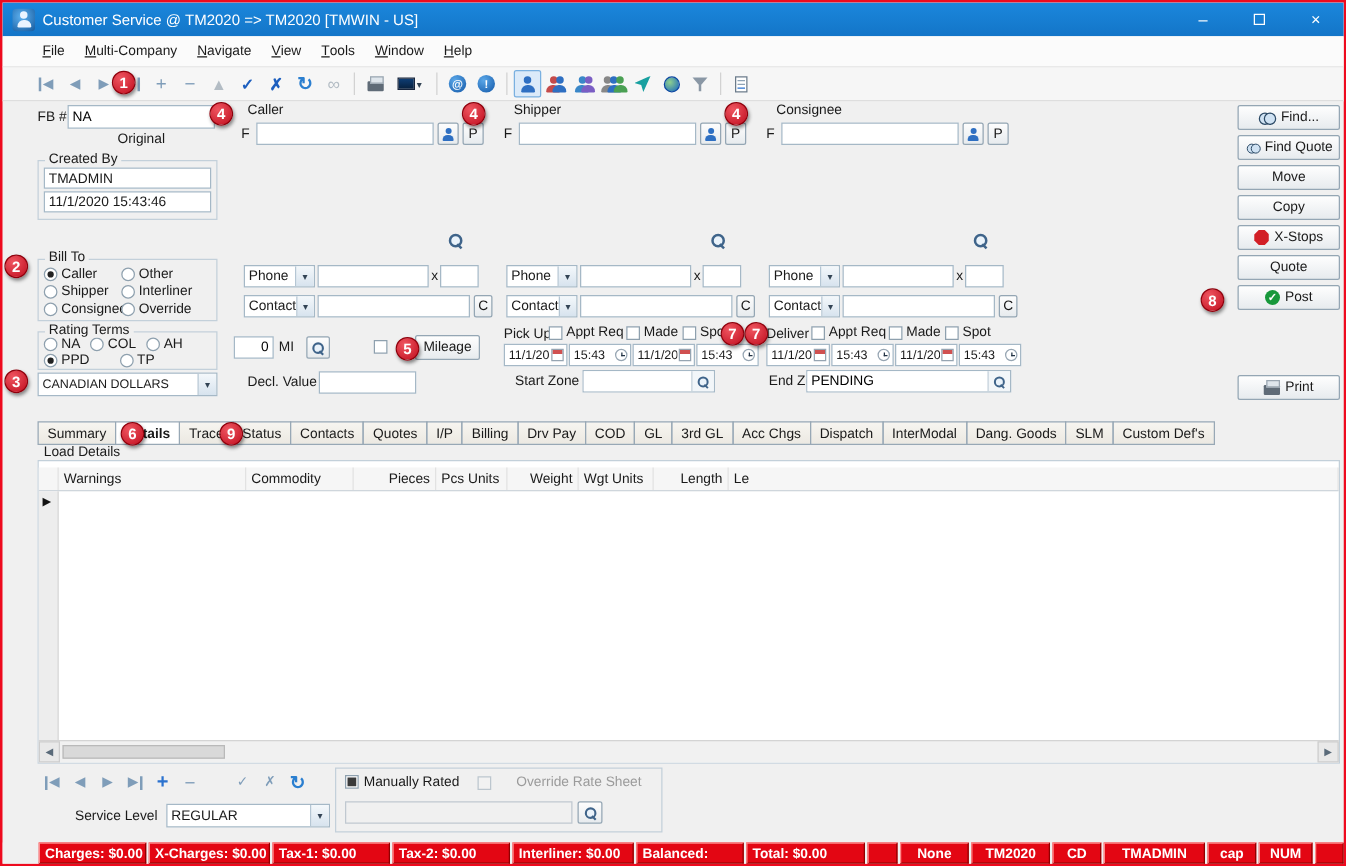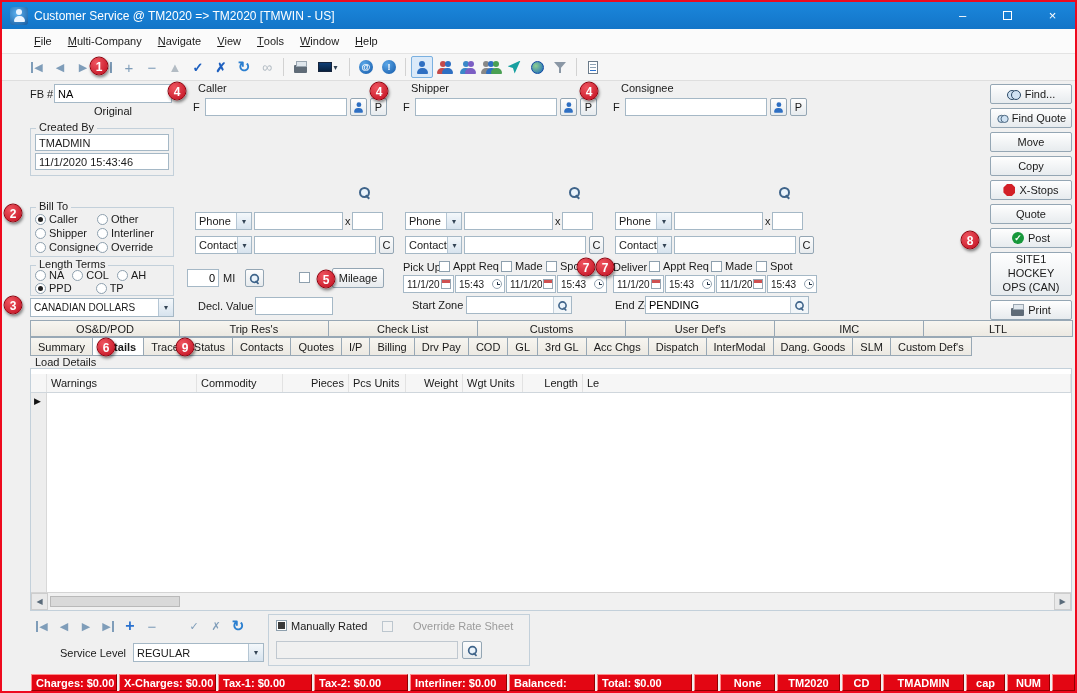--- a/index.html
+++ b/index.html
@@ -266,21 +266,21 @@
         <span class="lbl">Consignee</span>
       </span>
     <span style="display:flex;gap:3px;align-items:center">
         <span class="rb"></span>
         <span class="lbl">Override</span>
       </span>
   </div>
 
   
   <div class="abs gbox" style="left:28px;top:263px;width:144px;height:31px"></div>
-  <span class="abs glab" style="left:34px;top:256px">Length Terms</span>
+  <span class="abs glab" style="left:34px;top:256px">Rating Terms</span>
   <div class="abs" style="left:33px;top:267px;width:136px;display:flex;gap:8px;align-items:center">
     <span style="display:flex;gap:3px;align-items:center">
         <span class="rb"></span>
         <span class="lbl">NA</span>
       </span>
     <span style="display:flex;gap:3px;align-items:center">
         <span class="rb"></span>
         <span class="lbl">COL</span>
       </span>
     <span style="display:flex;gap:3px;align-items:center">
@@ -480,36 +480,26 @@
       <span class="stop8"></span>
       <span>X-Stops</span>
     </span>
   <span class="abs btn" style="left:988px;top:202px;width:82px;height:20px">
       <span>Quote</span>
     </span>
   <span class="abs btn" style="left:988px;top:226px;width:82px;height:20px">
       <span class="postok">✓</span>
       <span>Post</span>
     </span>
-  <span class="abs btn" style="left:988px;top:250px;width:82px;height:44px;text-align:center;line-height:1.25;padding:0 4px">SITE1 HOCKEY OPS (CAN)</span>
   <span class="abs btn" style="left:988px;top:298px;width:82px;height:20px">
       <span class="printer"></span>
       <span>Print</span>
     </span>
 
   
-  <div class="abs" style="left:28px;top:318px;width:1042px;height:17px;display:flex">
-    <span class="tab" style="flex:1">OS&amp;D/POD</span>
-    <span class="tab" style="flex:1">Trip Res's</span>
-    <span class="tab" style="flex:1">Check List</span>
-    <span class="tab" style="flex:1">Customs</span>
-    <span class="tab" style="flex:1">User Def's</span>
-    <span class="tab" style="flex:1">IMC</span>
-    <span class="tab" style="flex:1">LTL</span>
-  </div>
 
   
   <div class="abs" style="left:28px;top:335px;width:1042px;height:19px;display:flex">
     <span class="tab">Summary</span>
     <span class="tab selected">Details</span>
     <span class="tab">Trace</span>
     <span class="tab">Status</span>
     <span class="tab">Contacts</span>
     <span class="tab">Quotes</span>
     <span class="tab">I/P</span>

